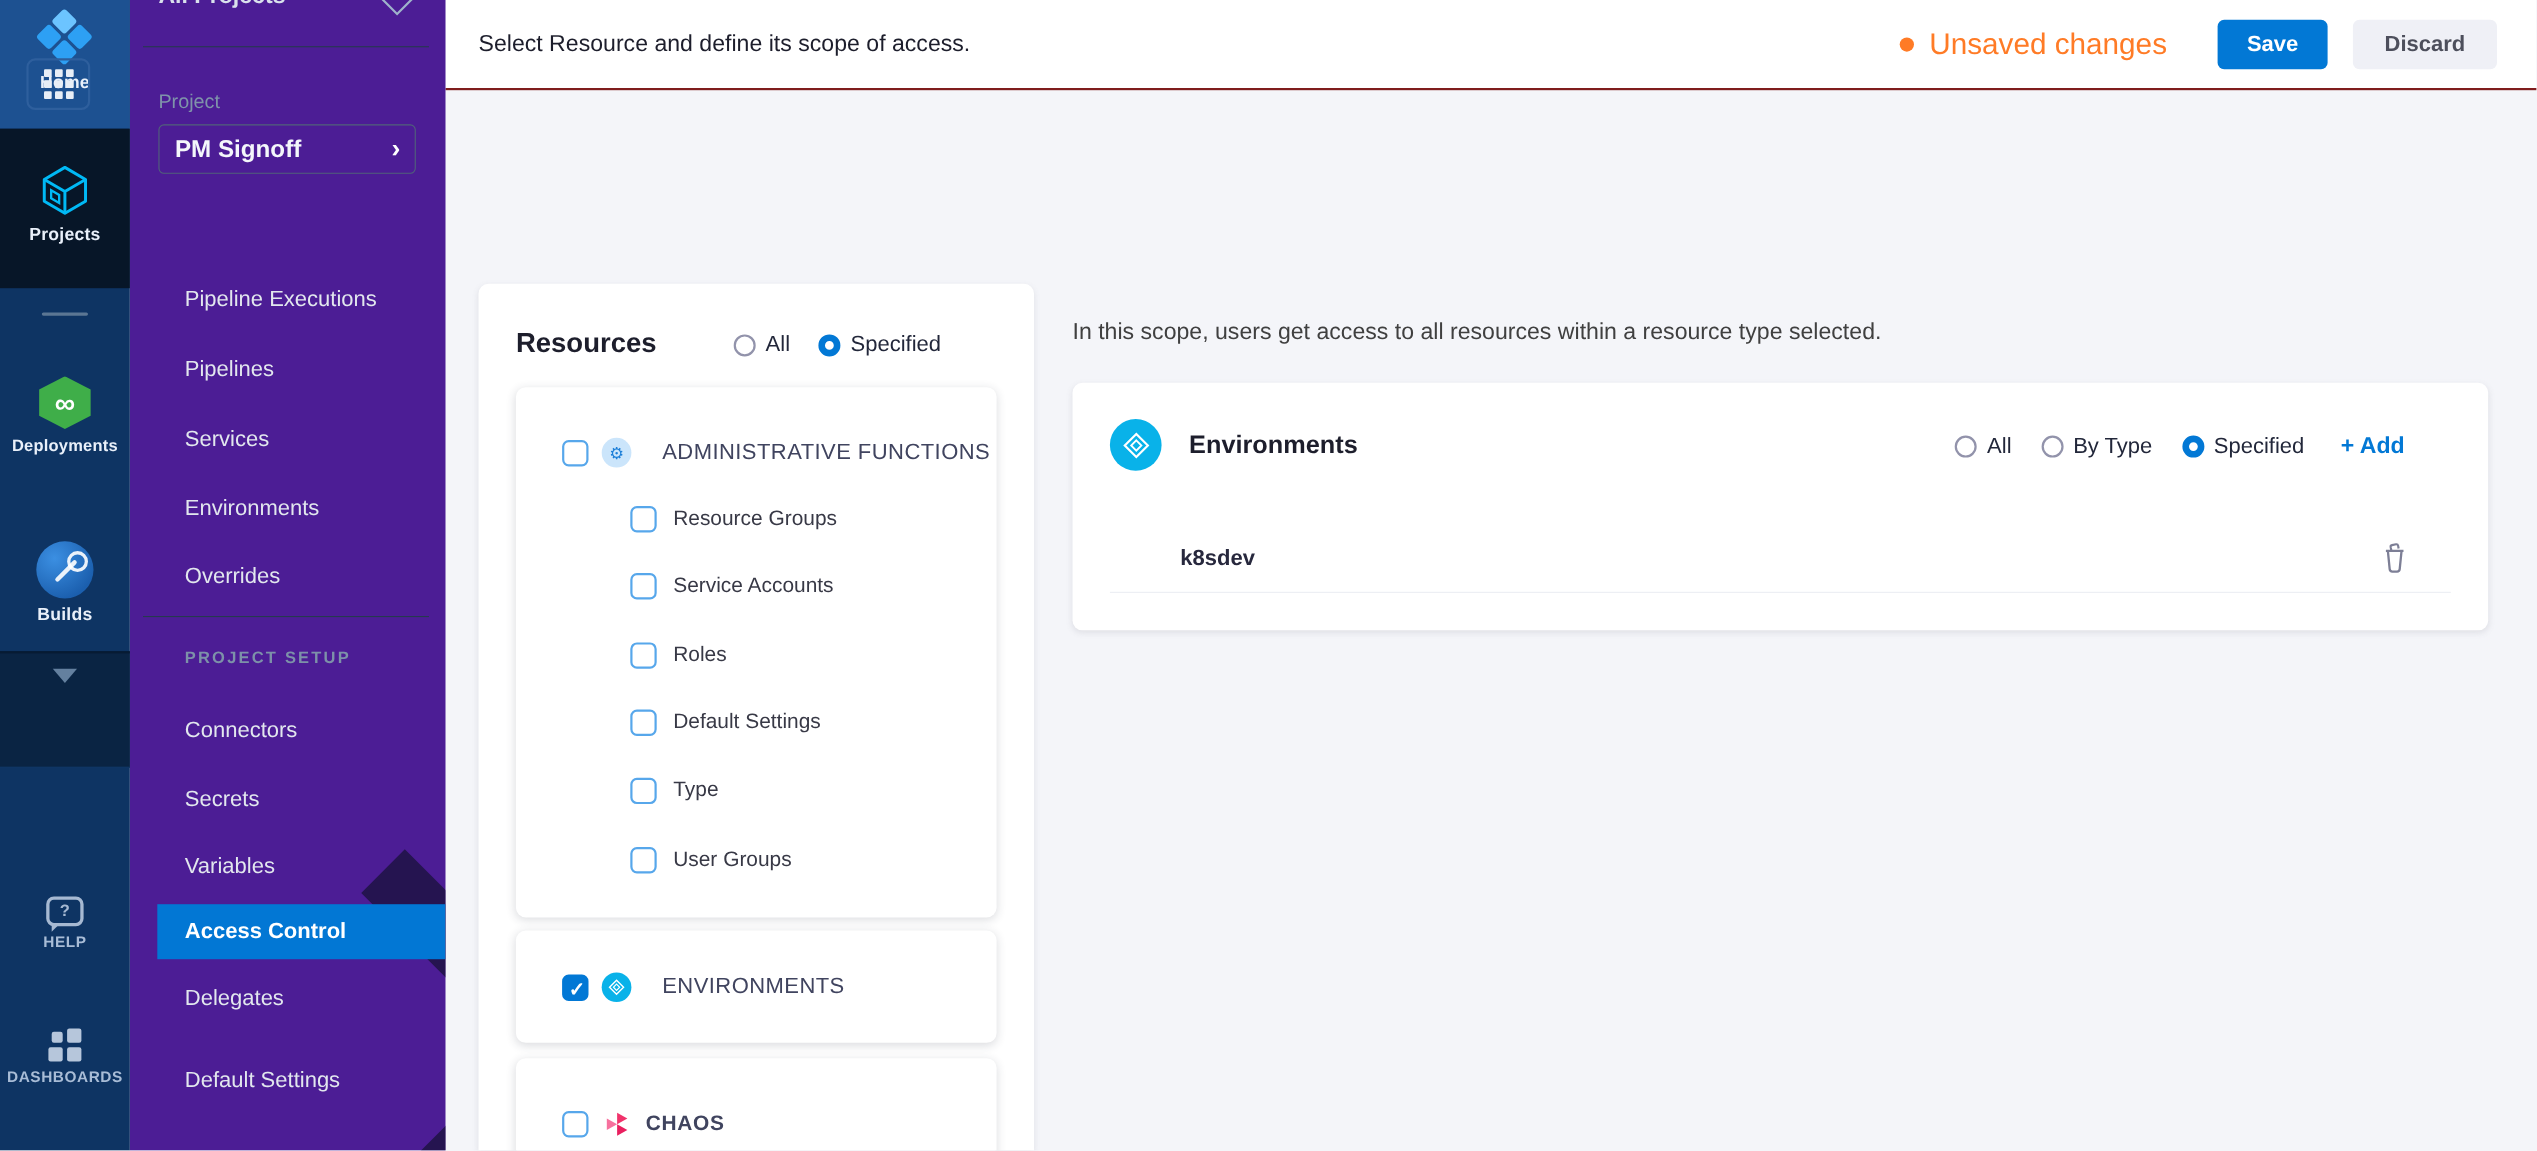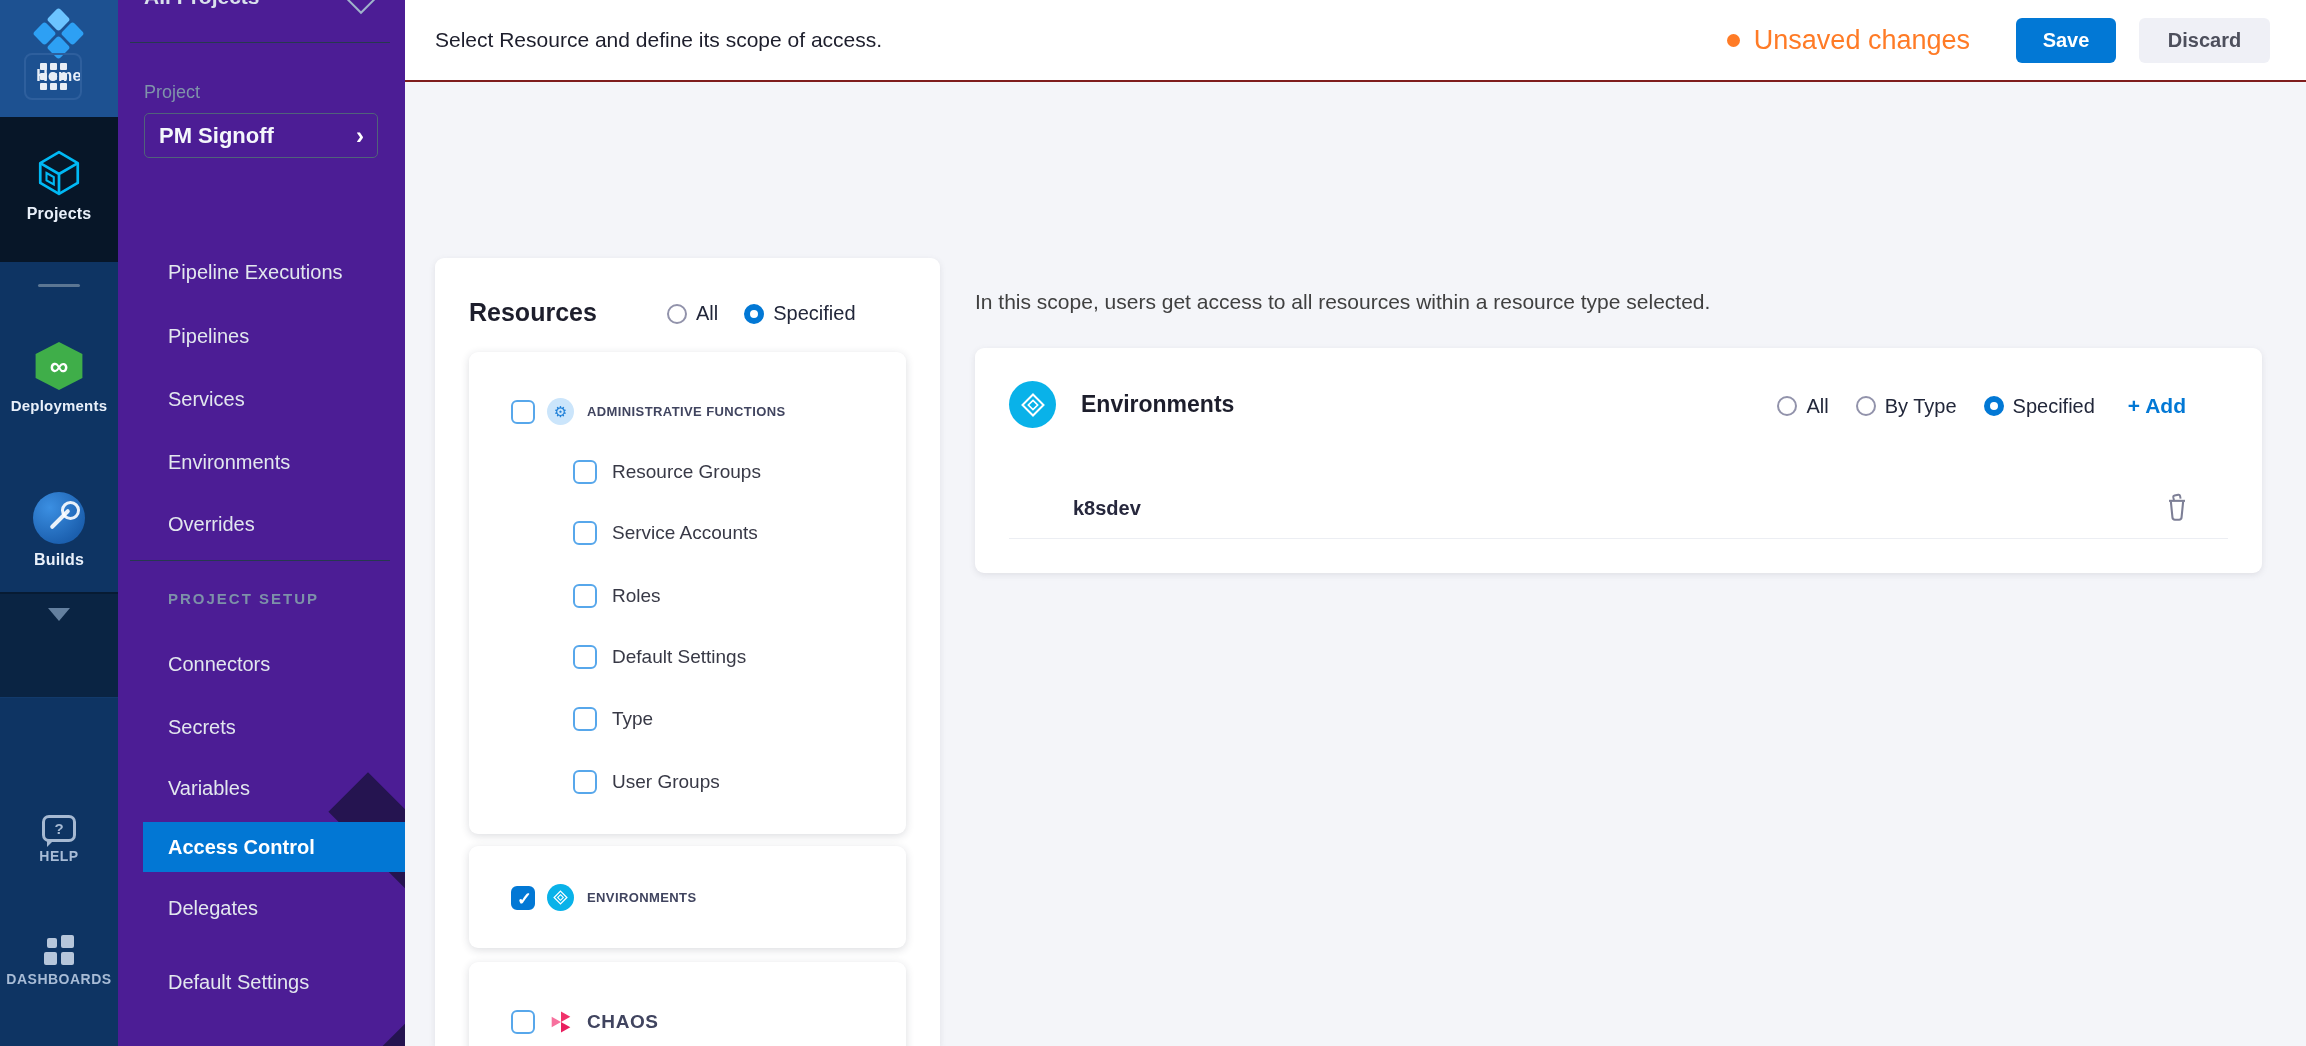--- a/index.html
+++ b/index.html
@@ -87,21 +87,21 @@
   .res-radios { position:absolute; left:232px; top:44px; display:flex; gap:26px; }
 
   .res-card { position:absolute; left:34px; width:437px; background:#fff; border-radius:9px; box-shadow:0 2px 9px rgba(40,41,61,.16); }
   .cbx { width:24px; height:24px; border:2px solid #57a7eb; border-radius:6px; background:#fff; flex:none; cursor:pointer; }
   .cbx.checked { background:#0278d5; border-color:#0278d5; position:relative; }
   .cbx.checked::after { content:"\2713"; position:absolute; left:4px; top:0px; color:#fff; font-size:18px; font-weight:bold; }
   .group-row { position:absolute; left:42px; display:flex; align-items:center; }
   .group-icon-circle { width:27px; height:27px; border-radius:50%; margin-left:12px; display:flex; align-items:center; justify-content:center; flex:none; }
   .gi-admin { background:#cbe5fb; color:#1d7fd8; font-size:15px; }
   .gi-env { background:#09b2e9; }
-  .group-label { margin-left:13px; font-size:13px; font-weight:bold; color:#40445f; letter-spacing:.4px; }
+  .group-label { margin-left:28px; font-size:20px; font-weight:normal; color:#40445f; letter-spacing:.4px; }
   .sub-row { position:absolute; left:104px; display:flex; align-items:center; }
   .sub-label { margin-left:15px; font-size:19px; color:#383946; }
   .chaos-label { margin-left:12px; font-size:19px; font-weight:bold; color:#40445f; letter-spacing:.6px; }
 
   
   .detail-desc { position:absolute; left:570px; top:290px; font-size:21px; color:#404040; }
   .env-card { position:absolute; left:570px; top:348px; width:1287px; height:225px; background:#fff; border-radius:9px; box-shadow:0 2px 6px rgba(96,97,112,.14); }
   .env-icon-big { position:absolute; left:34px; top:33px; width:47px; height:47px; border-radius:50%; background:#09b2e9; display:flex; align-items:center; justify-content:center; }
   .env-title { position:absolute; left:106px; top:43px; font-size:23px; font-weight:bold; color:#1d1e2c; }
   .env-radios { position:absolute; right:76px; top:46px; display:flex; align-items:center; gap:27px; }

